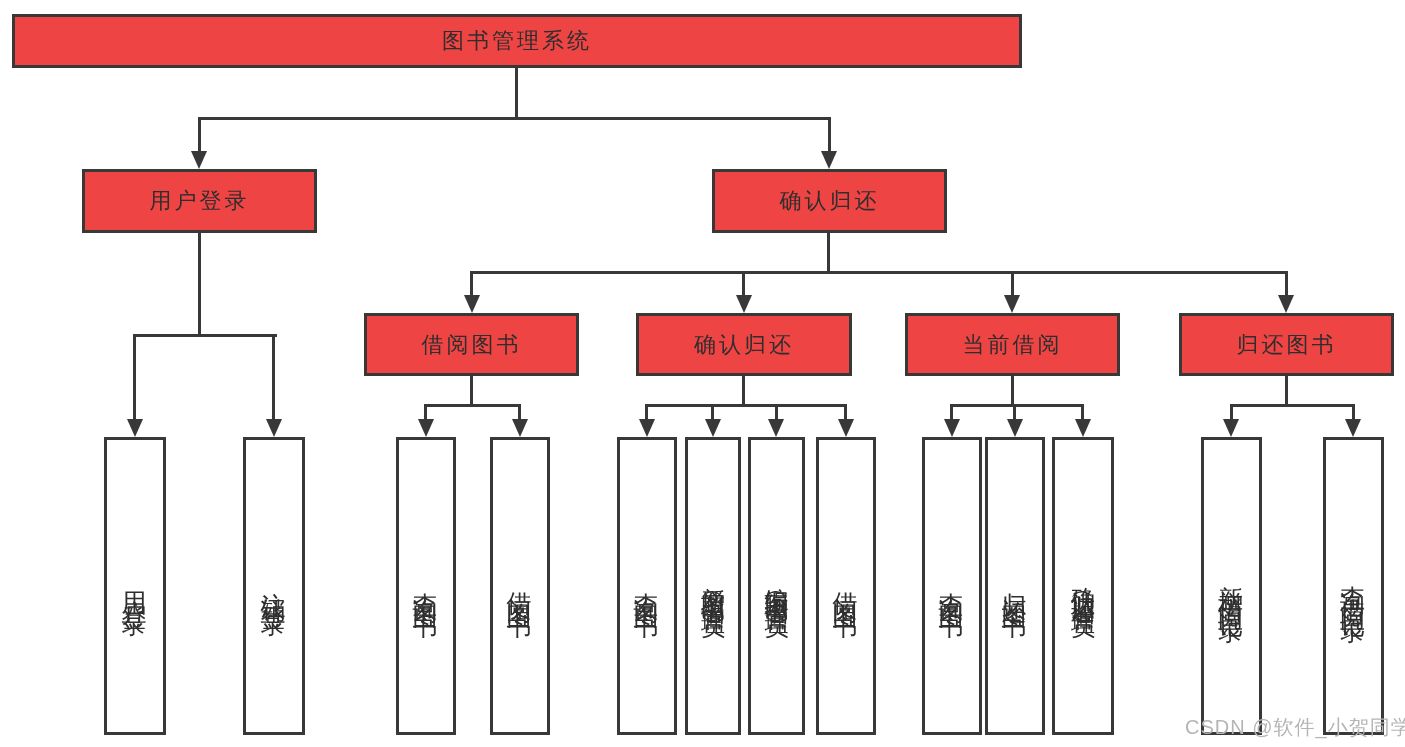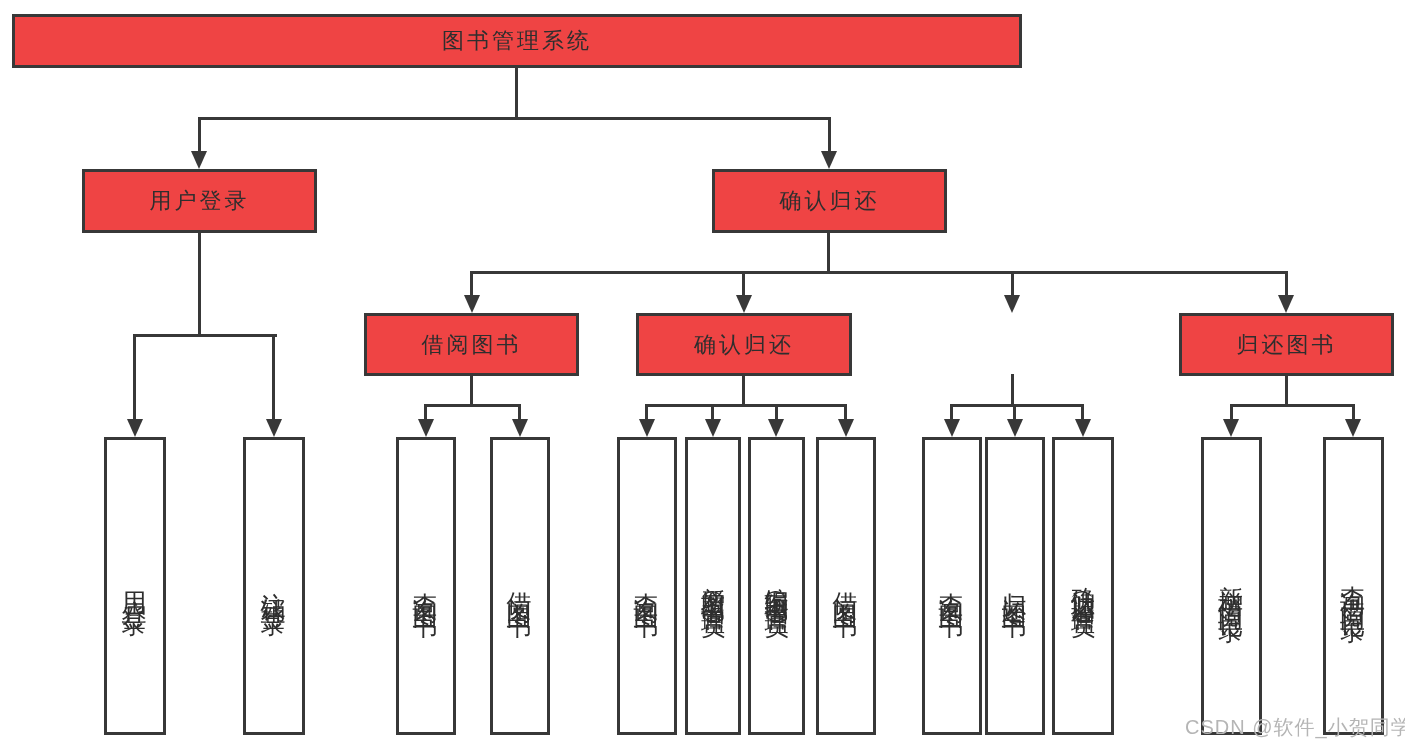--- a/index.html
+++ b/index.html
@@ -82,20 +82,21 @@
   <div class="arrow" style="left:464px;top:295px;"></div>
   <div class="line" style="left:742px;top:271px;width:3px;height:28px;"></div>
   <div class="arrow" style="left:736px;top:295px;"></div>
   <div class="line" style="left:1011px;top:271px;width:3px;height:28px;"></div>
   <div class="arrow" style="left:1004px;top:295px;"></div>
   <div class="line" style="left:1285px;top:271px;width:3px;height:28px;"></div>
   <div class="arrow" style="left:1278px;top:295px;"></div>
 
   <div class="box" style="left:364px;top:313px;width:215px;height:63px;">借阅图书</div>
   <div class="box" style="left:636px;top:313px;width:216px;height:63px;">确认归还</div>
+  <div class="box" style="left:905px;top:313px;width:215px;height:63px;">当前借阅</div>
   <div class="box" style="left:1179px;top:313px;width:215px;height:63px;">归还图书</div>
 
   <div class="line" style="left:470px;top:374px;width:3px;height:33px;"></div>
   <div class="line" style="left:424px;top:404px;width:97px;height:3px;"></div>
   <div class="line" style="left:424px;top:404px;width:3px;height:18px;"></div>
   <div class="arrow" style="left:418px;top:419px;"></div>
   <div class="line" style="left:518px;top:404px;width:3px;height:18px;"></div>
   <div class="arrow" style="left:512px;top:419px;"></div>
 
   <div class="line" style="left:742px;top:374px;width:3px;height:33px;"></div>

